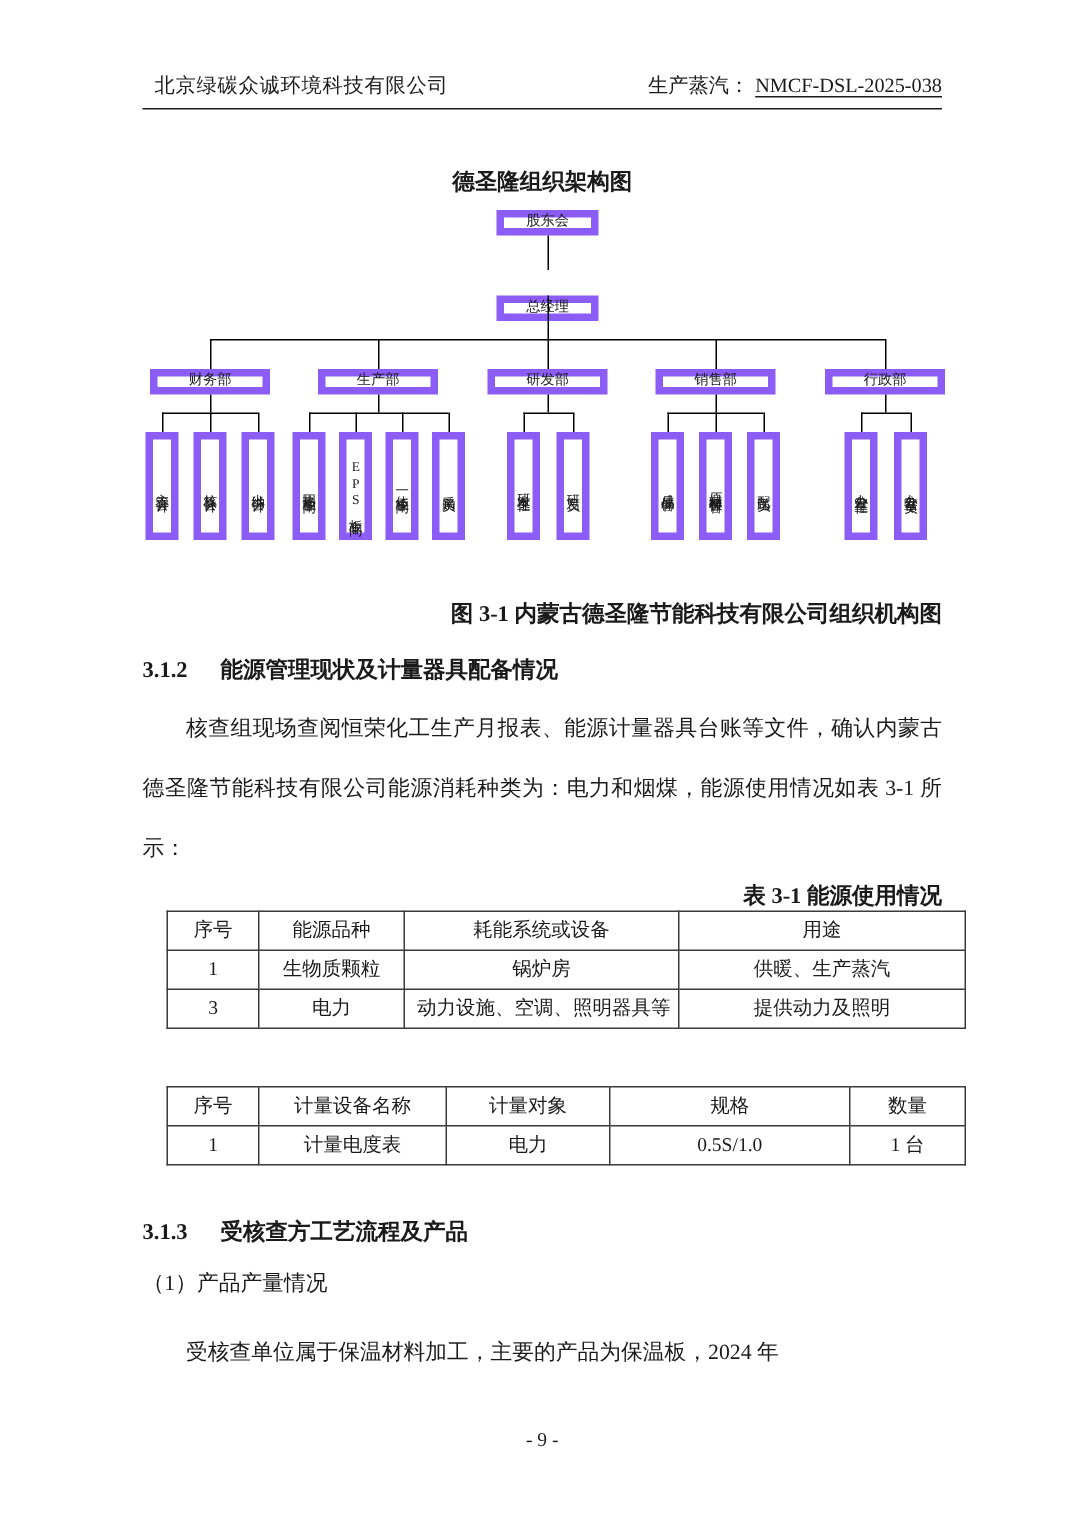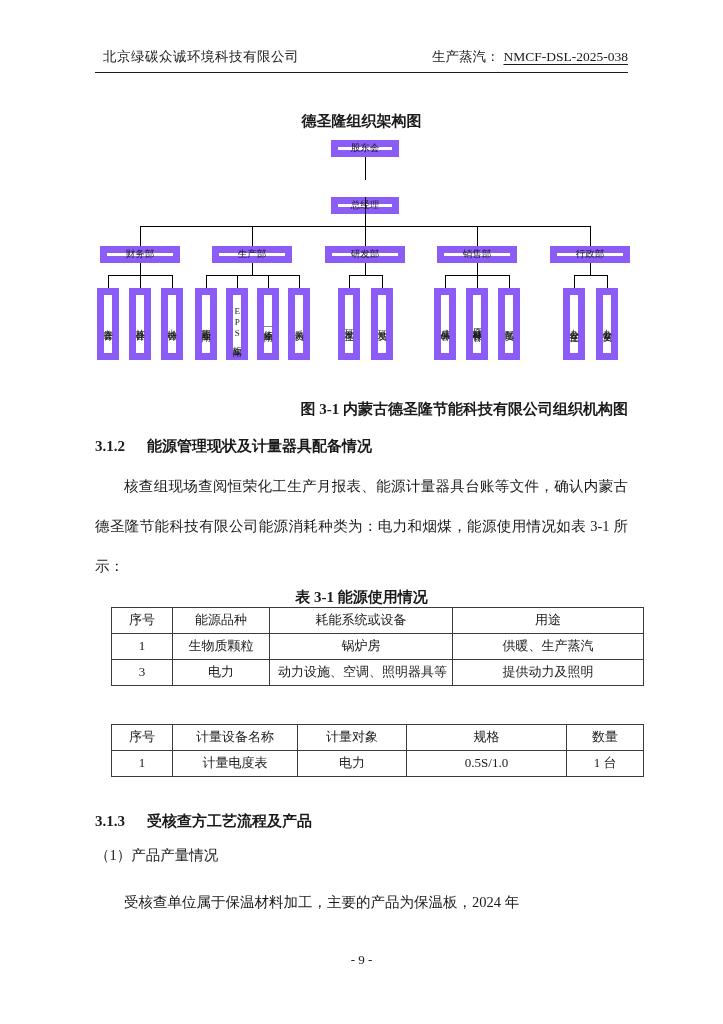--- a/index.html
+++ b/index.html
@@ -73,21 +73,21 @@
   }
   .org {
     position: absolute;
     top: 140px;
     left: 0;
     right: 0;
     height: 250px;
   }
   .node {
     position: absolute;
-    border: 7px solid #8b5cf6;
+    border: 5px solid #8b5cf6;
     background: #fff;
     box-sizing: border-box;
     font-size: 9px;
     line-height: 1.15;
     display: flex;
     align-items: center;
     justify-content: center;
   }
   .node.l1 { width: 68px; height: 17px; font-size: 9.5px; }
   .node.l2 { width: 68px; height: 17px; font-size: 9.5px; }
@@ -133,21 +133,21 @@
     font-size: 14.5px;
     line-height: 40px;
     text-align: justify;
     text-indent: 2em;
     margin: 0;
   }
   .sec-312 { position: absolute; top: 437px; left: 0; right: 0; }
   .para-1 { position: absolute; top: 466px; left: 0; right: 0; }
 
   .tbl-title {
-    text-align: center;
+    text-align: right;
     font-size: 15px;
     font-weight: bold;
   }
   table {
     border-collapse: collapse;
     width: 100%;
     font-size: 13px;
     margin-left: 16px;
   }
   table td, table th {

